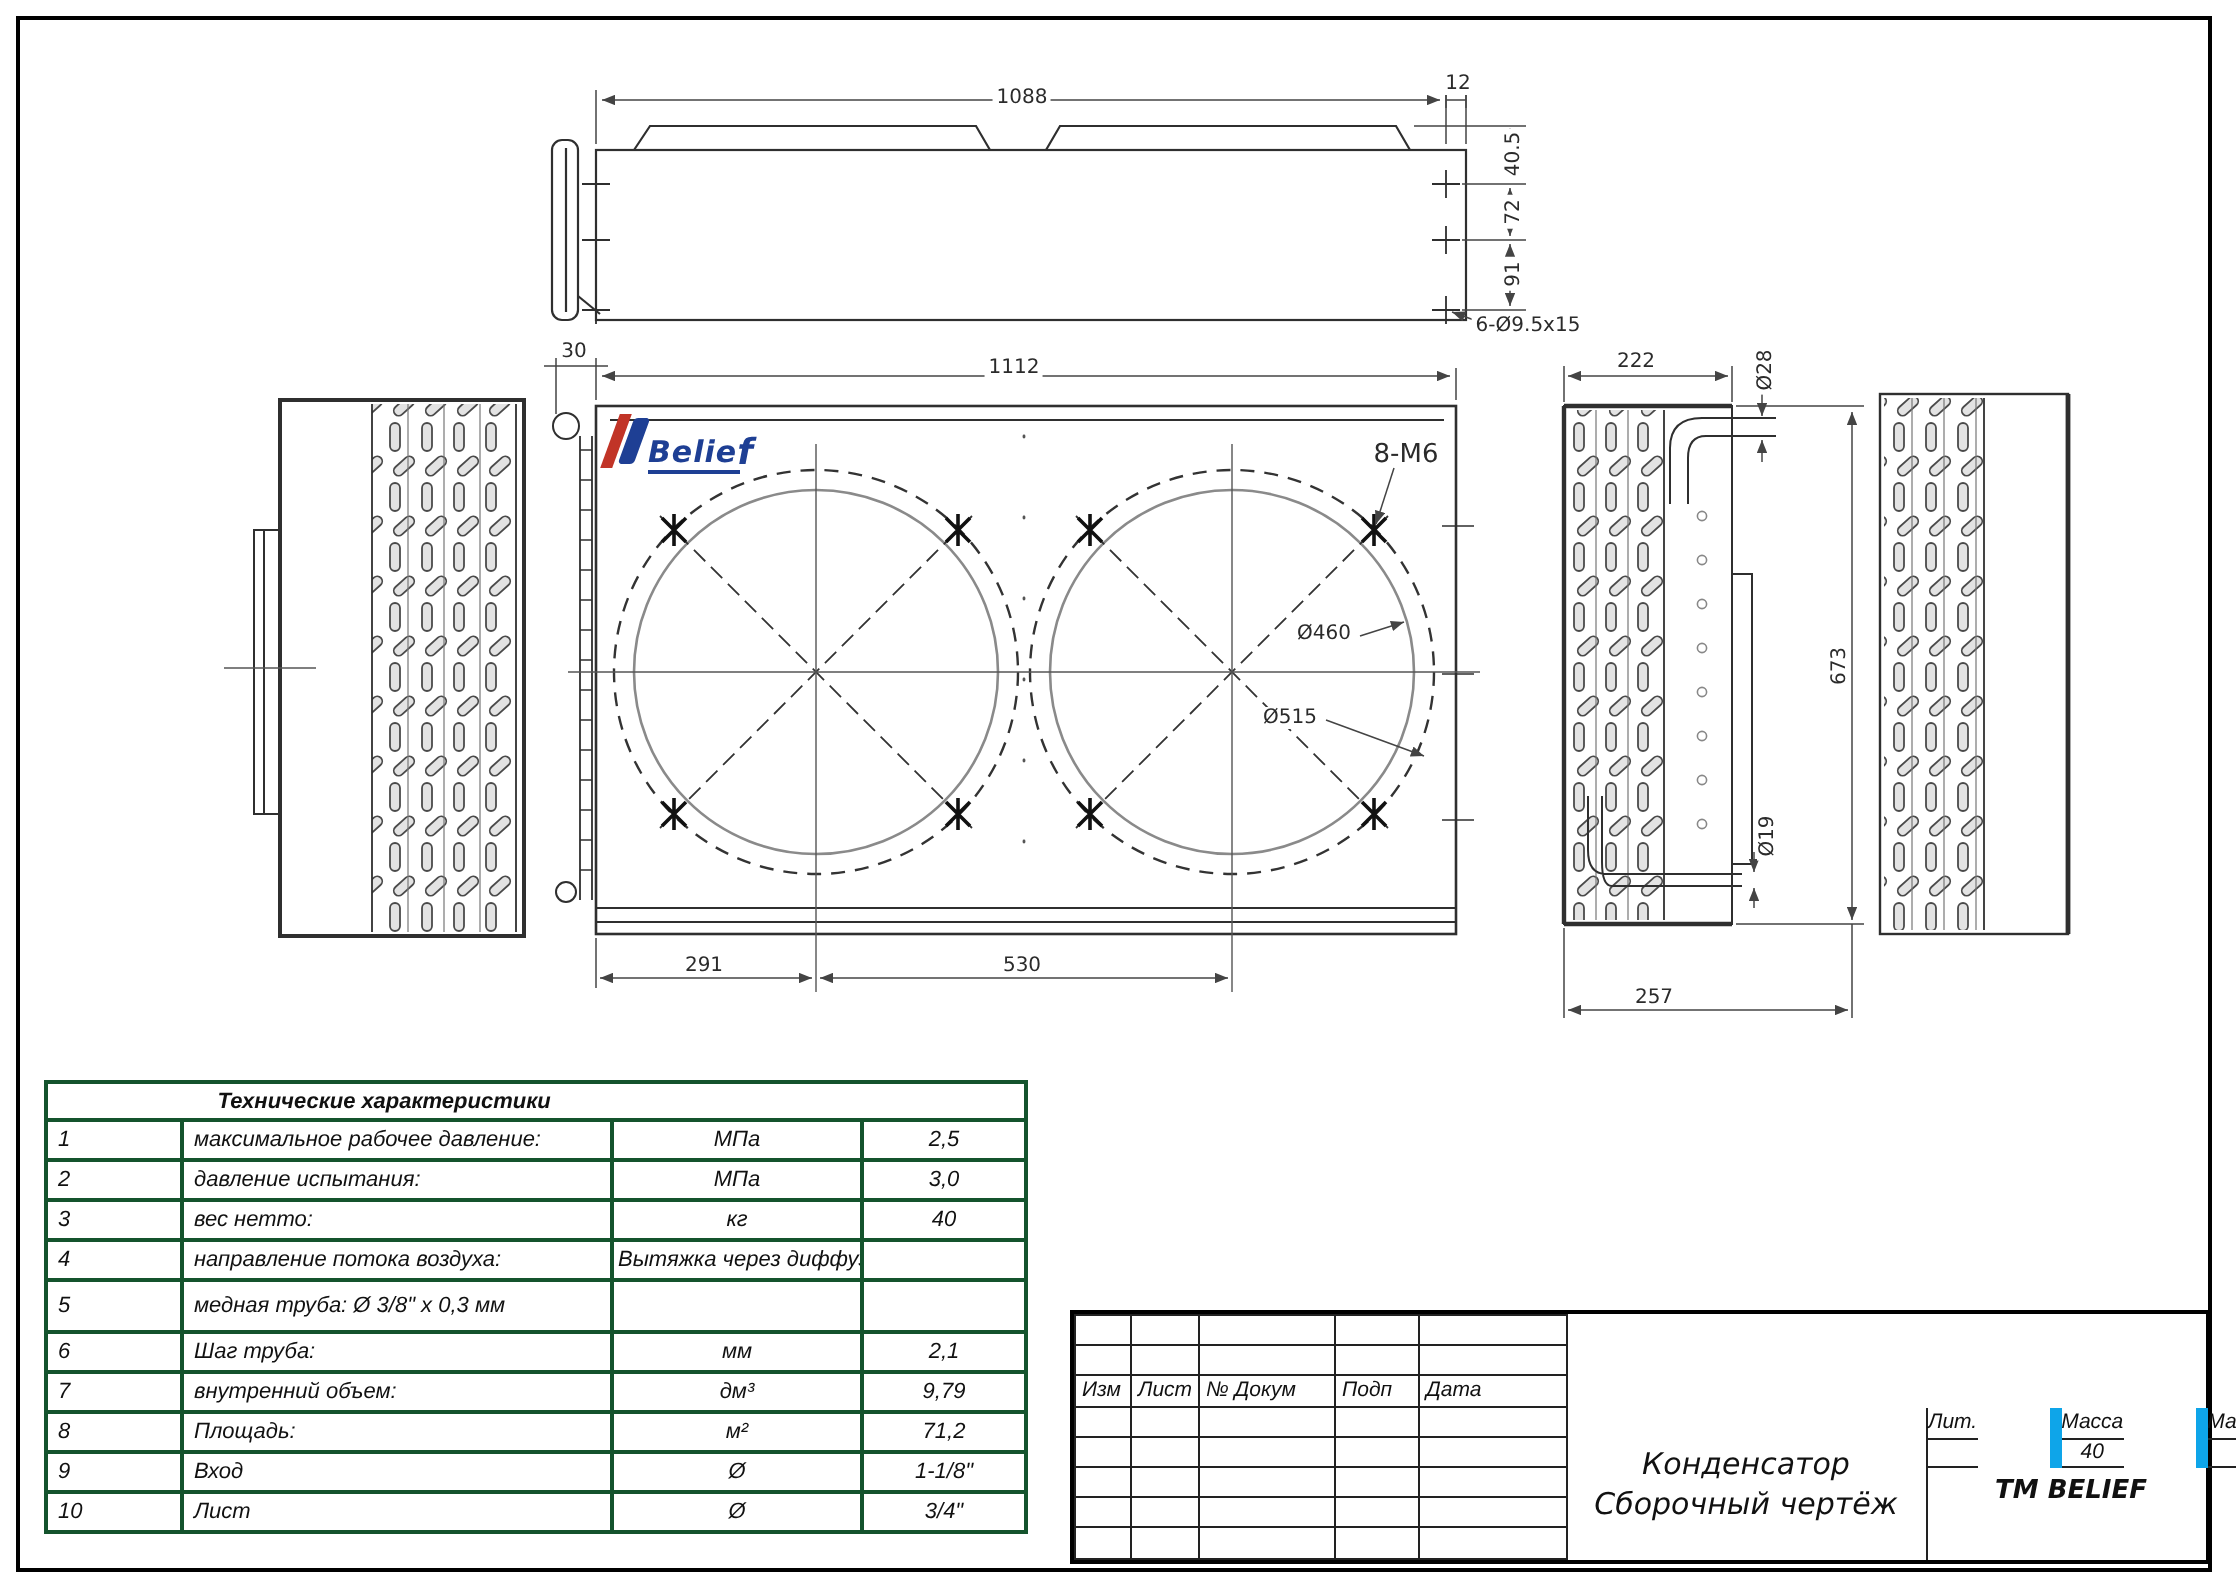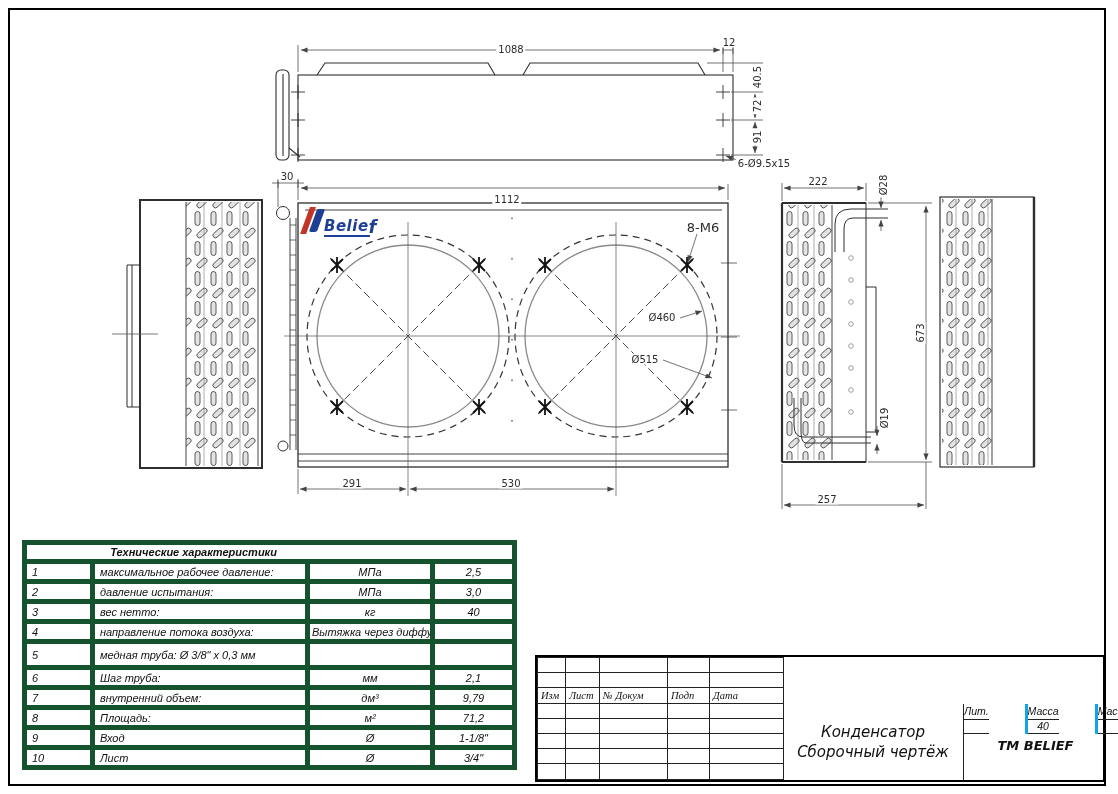--- a/index.html
+++ b/index.html
@@ -21,40 +21,40 @@
   .lmark i{position:absolute;display:block;transform:skewX(-20deg);}
   .b1{left:6px;top:2px;width:6px;height:27px;background:#c13427;}
   .b2{left:14px;top:4px;width:8px;height:23px;background:#1e3f94;border-radius:2px;}
   .ltext{font:bold italic 15px "DejaVu Sans",sans-serif;color:#1e3f94;letter-spacing:.5px;
          border-bottom:2px solid #1e3f94;padding-right:1px;margin-top:4px;}
   .lf{font:bold italic 18px "DejaVu Sans",sans-serif;color:#1e3f94;margin-top:10px;margin-left:-1px;}
 
   
   table.spec{position:absolute;left:22px;top:540px;width:490px;border-collapse:collapse;
              table-layout:fixed;font:italic 11px "Liberation Sans",sans-serif;color:#111;}
-  table.spec td{border:5px solid #14532d;padding:1px 5px;overflow:hidden;white-space:nowrap;}
+  table.spec td{border:2px solid #14532d;padding:1px 5px;overflow:hidden;white-space:nowrap;}
   table.spec td.c{text-align:center;padding:1px 2px;}
   table.spec tr.hdr td{font-weight:bold;text-align:center;padding-right:32%;}
 
   
   .tblock{position:absolute;left:535px;top:655px;width:570px;height:127px;border:2px solid #000;
           box-sizing:border-box;font-family:"Liberation Sans",sans-serif;color:#111;}
   table.tleft{position:absolute;left:0;top:0;width:246px;border-collapse:collapse;table-layout:fixed;
               font:italic 10.5px "Liberation Sans",sans-serif;}
-  table.tleft td{border:1px solid #222;height:14.2px;padding:0 3px;overflow:hidden;white-space:nowrap;font-family:Liberation Serif, serif;}
+  table.tleft td{border:1px solid #222;height:14.2px;padding:0 3px;overflow:hidden;white-space:nowrap;}
   .tb-code{position:absolute;left:246px;top:0;width:324px;height:47px;border-bottom:2px solid #000;
            box-sizing:border-box;display:flex;align-items:center;justify-content:center;
            font:bold italic 21px "DejaVu Sans",sans-serif;letter-spacing:.5px;}
   .tb-name{position:absolute;left:246px;top:47px;width:181px;height:76px;border-right:1px solid #222;
            box-sizing:border-box;display:flex;flex-direction:column;align-items:center;
            justify-content:center;font:italic 15px "DejaVu Sans",sans-serif;line-height:1.35;}
   .tb-lit{position:absolute;left:427px;top:47px;width:143px;height:76px;}
   .lit-top{display:flex;gap:36px;}
   .lit-col{box-sizing:border-box;}
-  .lit-col+.lit-col{border-left:3px solid #0ea5e9;}
+  .lit-col+.lit-col{border-left:6px solid #0ea5e9;}
   .lit-h,.lit-v{box-sizing:border-box;border-bottom:1px solid #222;text-align:center;
         font:italic 10.5px "Liberation Sans",sans-serif;line-height:15px;height:16px;}
   .lit-v{height:14px;line-height:13px;}
   .tm{height:45px;display:flex;justify-content:center;padding-top:4px;
       font:bold italic 13px "DejaVu Sans",sans-serif;}
 </style>
 </head>
 <body>
 
 <div class="page">
@@ -195,21 +195,21 @@
   </div>
 
   <span class="dim ctr" style="left:511px;top:49px">1088</span>
   <span class="dim ctr" style="left:729px;top:42px">12</span>
   <span class="dim rotc" style="left:757px;top:77px">40.5</span>
   <span class="dim rotc" style="left:757px;top:106px">72</span>
   <span class="dim rotc" style="left:757px;top:137px">91</span>
   <span class="dim ctr" style="left:764px;top:163px">6-Ø9.5x15</span>
 
   <span class="dim ctr" style="left:287px;top:176px">30</span>
-  <span class="dim ctr" style="left:507px;top:199px">1112</span>
+  <span class="dim ctr" style="left:507px;top:184px">1112</span>
   <span class="dim ctr dim-lg" style="left:703px;top:228px">8-M6</span>
   <span class="dim ctr" style="left:662px;top:317px">Ø460</span>
   <span class="dim ctr" style="left:645px;top:359px">Ø515</span>
   <span class="dim ctr" style="left:352px;top:483px">291</span>
   <span class="dim ctr" style="left:511px;top:483px">530</span>
 
   <span class="dim ctr" style="left:818px;top:181px">222</span>
   <span class="dim rotc" style="left:883px;top:185px">Ø28</span>
   <span class="dim rotc" style="left:920px;top:333px">673</span>
   <span class="dim rotc" style="left:884px;top:418px">Ø19</span>

